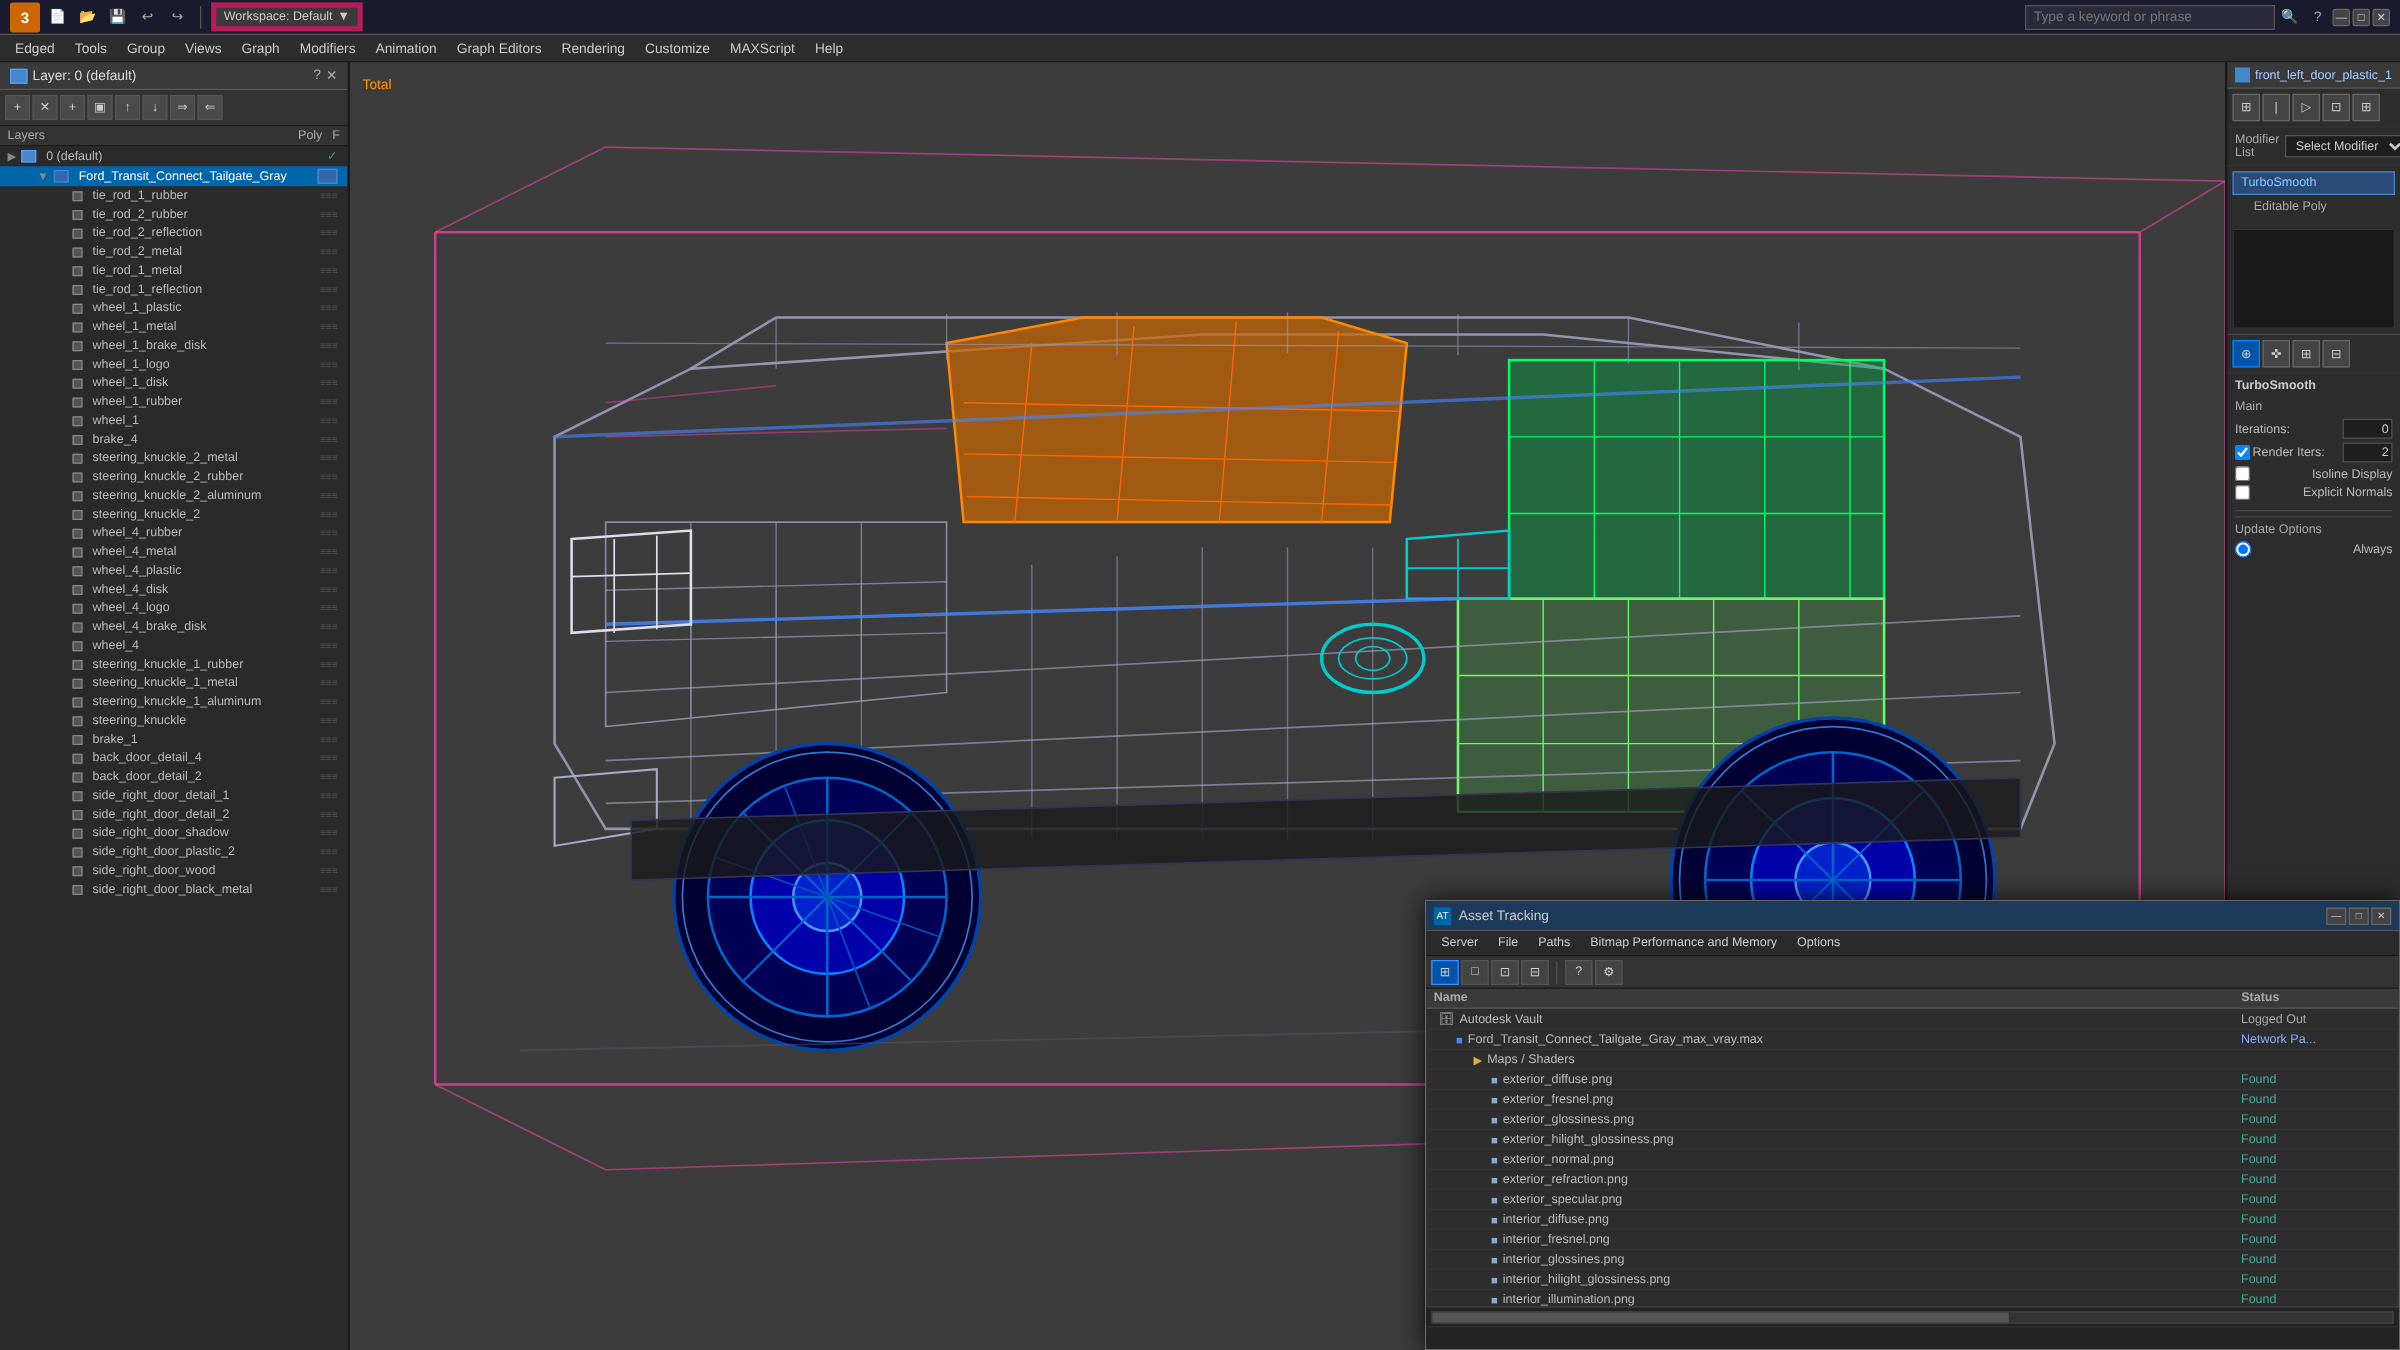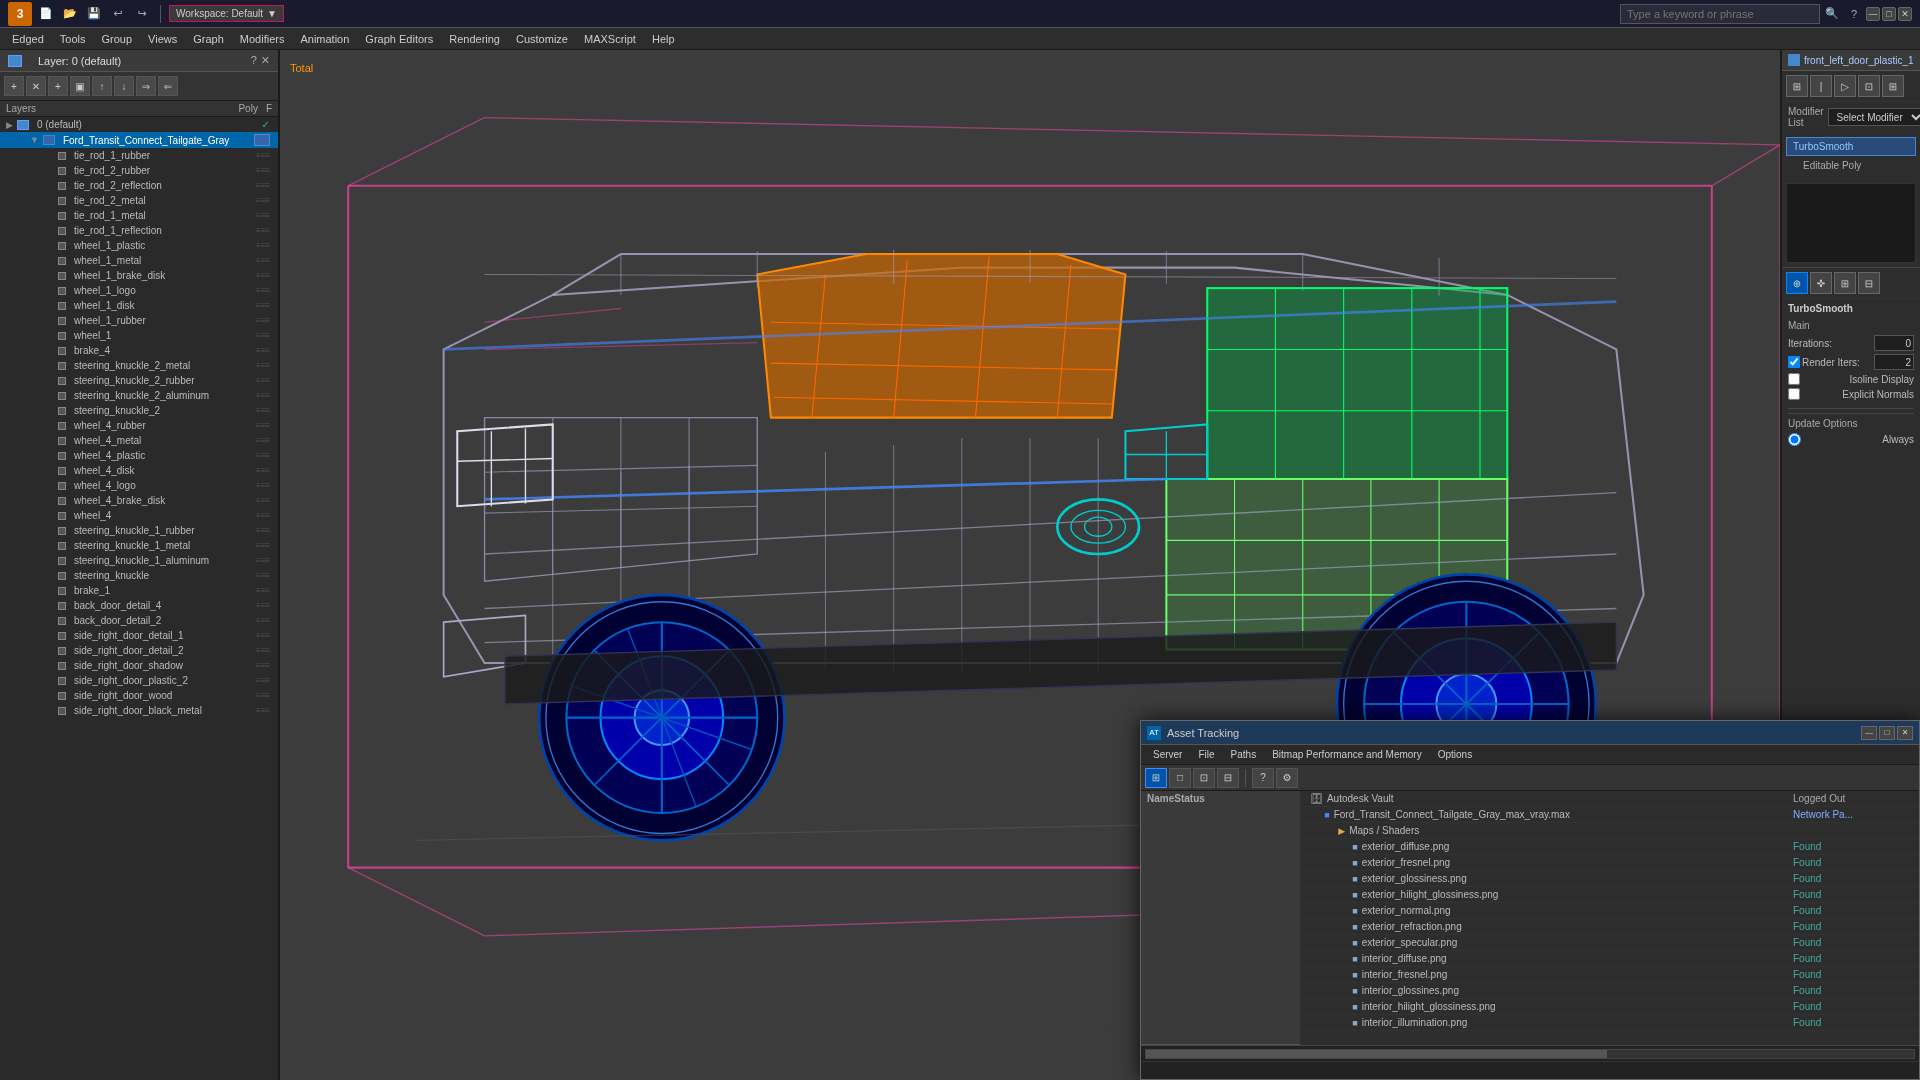--- a/index.html
+++ b/index.html
@@ -74,21 +74,21 @@
     #at-titlebar { background: #1e3a5a; height: 24px; display: flex; align-items: center; padding: 0 6px; border-bottom: 1px solid #555; }
     #at-icon { width: 14px; height: 14px; background: #0066aa; margin-right: 6px; display: flex; align-items: center; justify-content: center; font-size: 8px; color: white; flex-shrink: 0; }
     #at-title-text { flex: 1; font-size: 11px; color: #ccc; }
     #at-controls { display: flex; gap: 2px; }
     .at-btn { width: 16px; height: 14px; background: #444; border: 1px solid #666; display: flex; align-items: center; justify-content: center; cursor: pointer; font-size: 8px; color: #ccc; }
     #at-menubar { background: #2a2a2a; height: 20px; display: flex; align-items: center; padding: 0 4px; border-bottom: 1px solid #1a1a1a; }
     .at-menu { padding: 2px 8px; cursor: pointer; color: #ccc; font-size: 10px; }
     #at-toolbar { background: #333; height: 26px; display: flex; align-items: center; padding: 2px 4px; gap: 2px; border-bottom: 1px solid #1a1a1a; }
     .at-tool { width: 22px; height: 20px; background: #444; border: 1px solid #555; display: flex; align-items: center; justify-content: center; cursor: pointer; font-size: 10px; color: #ccc; }
     .at-tool.active { background: #0055aa; border-color: #4488ff; }
-    #at-content { flex: 1; display: flex; flex-direction: row; overflow: hidden; }
+    #at-content { flex: 1; display: flex; flex-direction: column; overflow: hidden; }
     #at-table-header { display: flex; background: #3a3a3a; border-bottom: 1px solid #555; padding: 2px 6px; }
     .at-col-name { flex: 1; font-size: 10px; color: #aaa; font-weight: bold; }
     .at-col-status { width: 120px; font-size: 10px; color: #aaa; font-weight: bold; }
     #at-table { flex: 1; overflow-y: auto; }
     .at-row { display: flex; align-items: center; padding: 2px 6px; border-bottom: 1px solid #333; cursor: pointer; }
     .at-row-name { flex: 1; font-size: 10px; color: #bbb; display: flex; align-items: center; gap: 4px; }
     .at-row-status { width: 120px; font-size: 10px; }
     .status-found { color: #4a9; }
     .status-loggedout { color: #aaa; }
     .status-network { color: #88aaff; }
@@ -110,21 +110,21 @@
 
 <div id="titlebar">
   <div class="left-controls">
     <div class="toolbar-icon" style="width:24px;height:24px;background:#cc6600;border-radius:2px;font-size:12px;font-weight:bold;color:white;display:flex;align-items:center;justify-content:center;">3</div>
     <div class="toolbar-icon" title="New">📄</div>
     <div class="toolbar-icon" title="Open">📂</div>
     <div class="toolbar-icon" title="Save">💾</div>
     <div class="toolbar-icon">↩</div>
     <div class="toolbar-icon">↪</div>
     <div style="width:1px;height:18px;background:#555;margin:0 4px;"></div>
-    <div style="background:#3a3a3a;border:1px solid #be185d;padding:2px 6px;font-size:10px;color:#ccc;display:flex;align-items:center;gap:4px;">
+    <div style="background:#3a3a3a;border:4px solid #be185d;padding:2px 6px;font-size:10px;color:#ccc;display:flex;align-items:center;gap:4px;">
       <span>Workspace: Default</span>
       <span>▼</span>
     </div>
   </div>
   <div class="right-controls">
     <input type="text" id="search-box" placeholder="Type a keyword or phrase" style="">
     <div class="toolbar-icon">🔍</div>
     <div class="toolbar-icon">?</div>
     <div class="title-btn">—</div>
     <div class="title-btn">□</div>
@@ -144,21 +144,21 @@
     <div class="menu-item">Rendering</div>
     <div class="menu-item">Customize</div>
     <div class="menu-item">MAXScript</div>
     <div class="menu-item">Help</div>
   </div>
 
 <div id="main">
 
   <div id="left-panel">
     <div id="layer-header">
-      <div style="display:flex;align-items:flex-start;gap:16px;">
+      <div style="display:flex;align-items:flex-start;gap:4px;">
         <div style="width:14px;height:12px;background:#4488cc;border:1px solid #6699ff;"></div>
         <span>Layer: 0 (default)</span>
       </div>
       <div style="display:flex;gap:4px;">
         <span style="cursor:pointer;color:#aaa;">?</span>
         <span style="cursor:pointer;color:#aaa;">✕</span>
       </div>
     </div>
     <div id="layer-tools">
       <div class="layer-tool-btn" title="New Layer">+</div>

